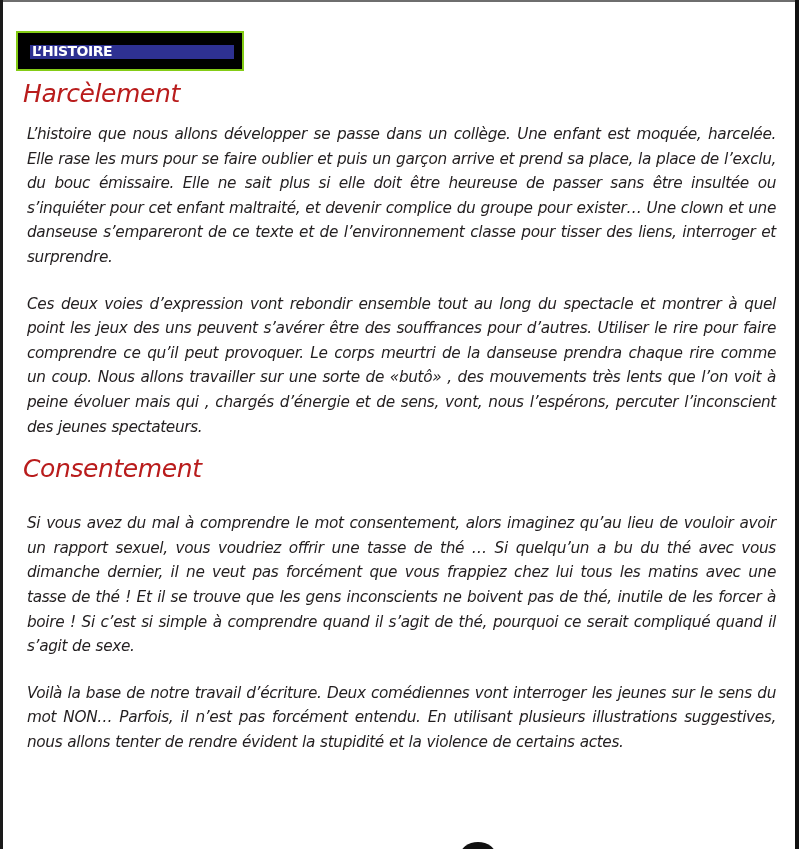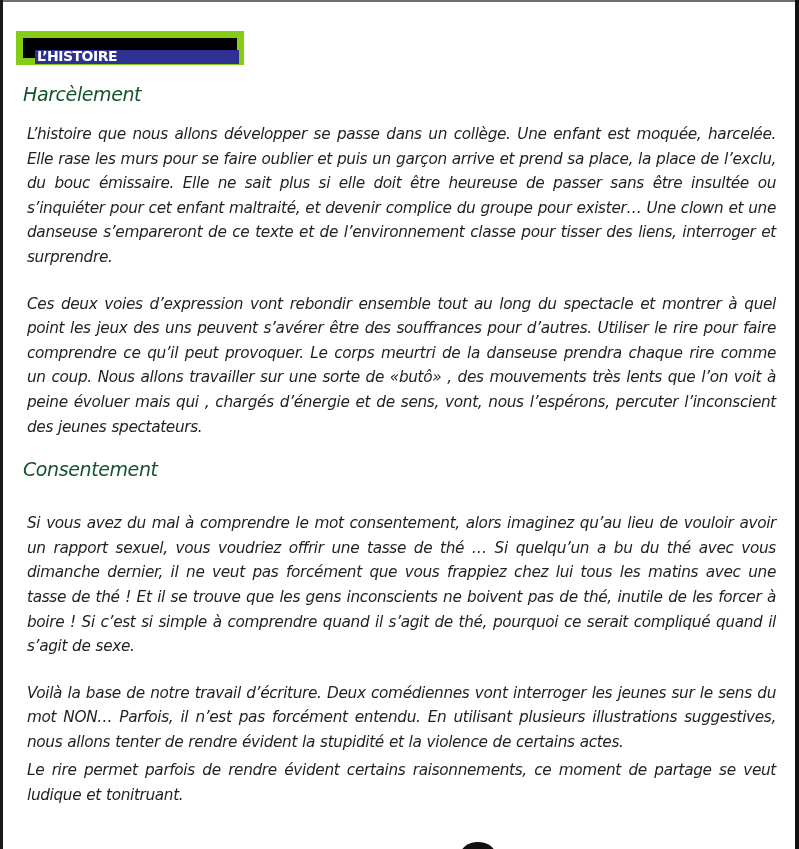--- a/index.html
+++ b/index.html
@@ -5,40 +5,40 @@
     html, body { margin: 0; padding: 0; }
     body {
       width: 799px; height: 849px; overflow: hidden; background: #ffffff;
       position: relative;
       font-family: "DejaVu Sans", sans-serif;
     }
     .frame-top { position: absolute; left: 0; top: 0; width: 799px; height: 2px; background: #6e6e6e; }
     .frame-left { position: absolute; left: 0; top: 0; width: 3px; height: 849px; background: #1a1a1a; }
     .frame-right { position: absolute; right: 0; top: 0; width: 4px; height: 849px; background: #111; }
     .banner {
-      position: absolute; left: 16px; top: 31px; width: 228px; height: 34px;
-      background: #000; box-sizing: border-box; border: 7px solid #84cc16;
+      position: absolute; left: 16px; top: 31px; width: 228px; height: 40px;
+      background: #000; box-sizing: border-box; border: 2px solid #84cc16;
     }
     .banner-bar {
       position: absolute; left: 12px; top: 12px; width: 204px; height: 14px;
       background: #2e3192;
     }
     .banner-label {
       position: absolute; left: 14px; top: 8px;
       font-family: "DejaVu Sans", sans-serif; font-weight: bold;
       font-size: 14px; color: #ffffff; letter-spacing: -0.5px; line-height: 20px;
     }
     .content {
       position: absolute; left: 23px; top: 80px; width: 757px;
       font-family: "DejaVu Sans", sans-serif; font-style: italic;
       color: #231f20;
     }
     h2 {
       margin: 0; font-weight: normal; font-style: italic;
-      color: #14532d; font-size: 19px; line-height: 28px;
+      color: #b91c1c; font-size: 25px; line-height: 28px;
       letter-spacing: -0.4px;
     }
     p {
       margin: 4px; font-size: 15.3px; line-height: 24.6px; text-align: justify;
       letter-spacing: -0.35px; word-spacing: 0.5px;
     }
     .s1 { margin-bottom: 14px; }
     .p1 { margin-bottom: 22px; }
     .p2 { margin-bottom: 16px; }
     .s2 { margin-bottom: 28px; }
@@ -61,16 +61,15 @@
 </div>
 
 <div class="content">
   <h2 class="s1">Harcèlement</h2>
   <p class="p1">L’histoire que nous allons développer se passe dans un collège. Une enfant est moquée, harcelée. Elle rase les murs pour se faire oublier et puis un garçon arrive et prend sa place, la place de l’exclu, du bouc émissaire. Elle ne sait plus si elle doit être heureuse de passer sans être insultée ou s’inquiéter pour cet enfant maltraité, et devenir complice du groupe pour exister… Une clown et une danseuse s’empareront de ce texte et de l’environnement classe pour tisser des liens, interroger et surprendre.</p>
   <p class="p2">Ces deux voies d’expression vont rebondir ensemble tout au long du spectacle et montrer à quel point les jeux des uns peuvent s’avérer être des souffrances pour d’autres. Utiliser le rire pour faire comprendre ce qu’il peut provoquer. Le corps meurtri de la danseuse prendra chaque rire comme un coup. Nous allons travailler sur une sorte de «butô» , des mouvements très lents que l’on voit à peine évoluer mais qui , chargés d’énergie et de sens, vont, nous l’espérons, percuter l’inconscient des jeunes spectateurs.</p>
 
   <h2 class="s2">Consentement</h2>
   <p class="p3">Si vous avez du mal à comprendre le mot consentement, alors imaginez qu’au lieu de vouloir avoir un rapport sexuel, vous voudriez offrir une tasse de thé … Si quelqu’un a bu du thé avec vous dimanche dernier, il ne veut pas forcément que vous frappiez chez lui tous les matins avec une tasse de thé ! Et il se trouve que les gens inconscients ne boivent pas de thé, inutile de les forcer à boire ! Si c’est si simple à comprendre quand il s’agit de thé, pourquoi ce serait compliqué quand il s’agit de sexe.</p>
   <p>Voilà la base de notre travail d’écriture. Deux comédiennes vont interroger les jeunes sur le sens du mot NON… Parfois, il n’est pas forcément entendu. En utilisant plusieurs illustrations suggestives, nous allons tenter de rendre évident la stupidité et la violence de certains actes.</p>
-  <p>Le rire permet parfois de rendre évident certains raisonnements, ce moment de partage se veut ludique et tonitruant.</p>
 </div>
 
 <div class="bottom-shape"></div>
 
 </body></html>

